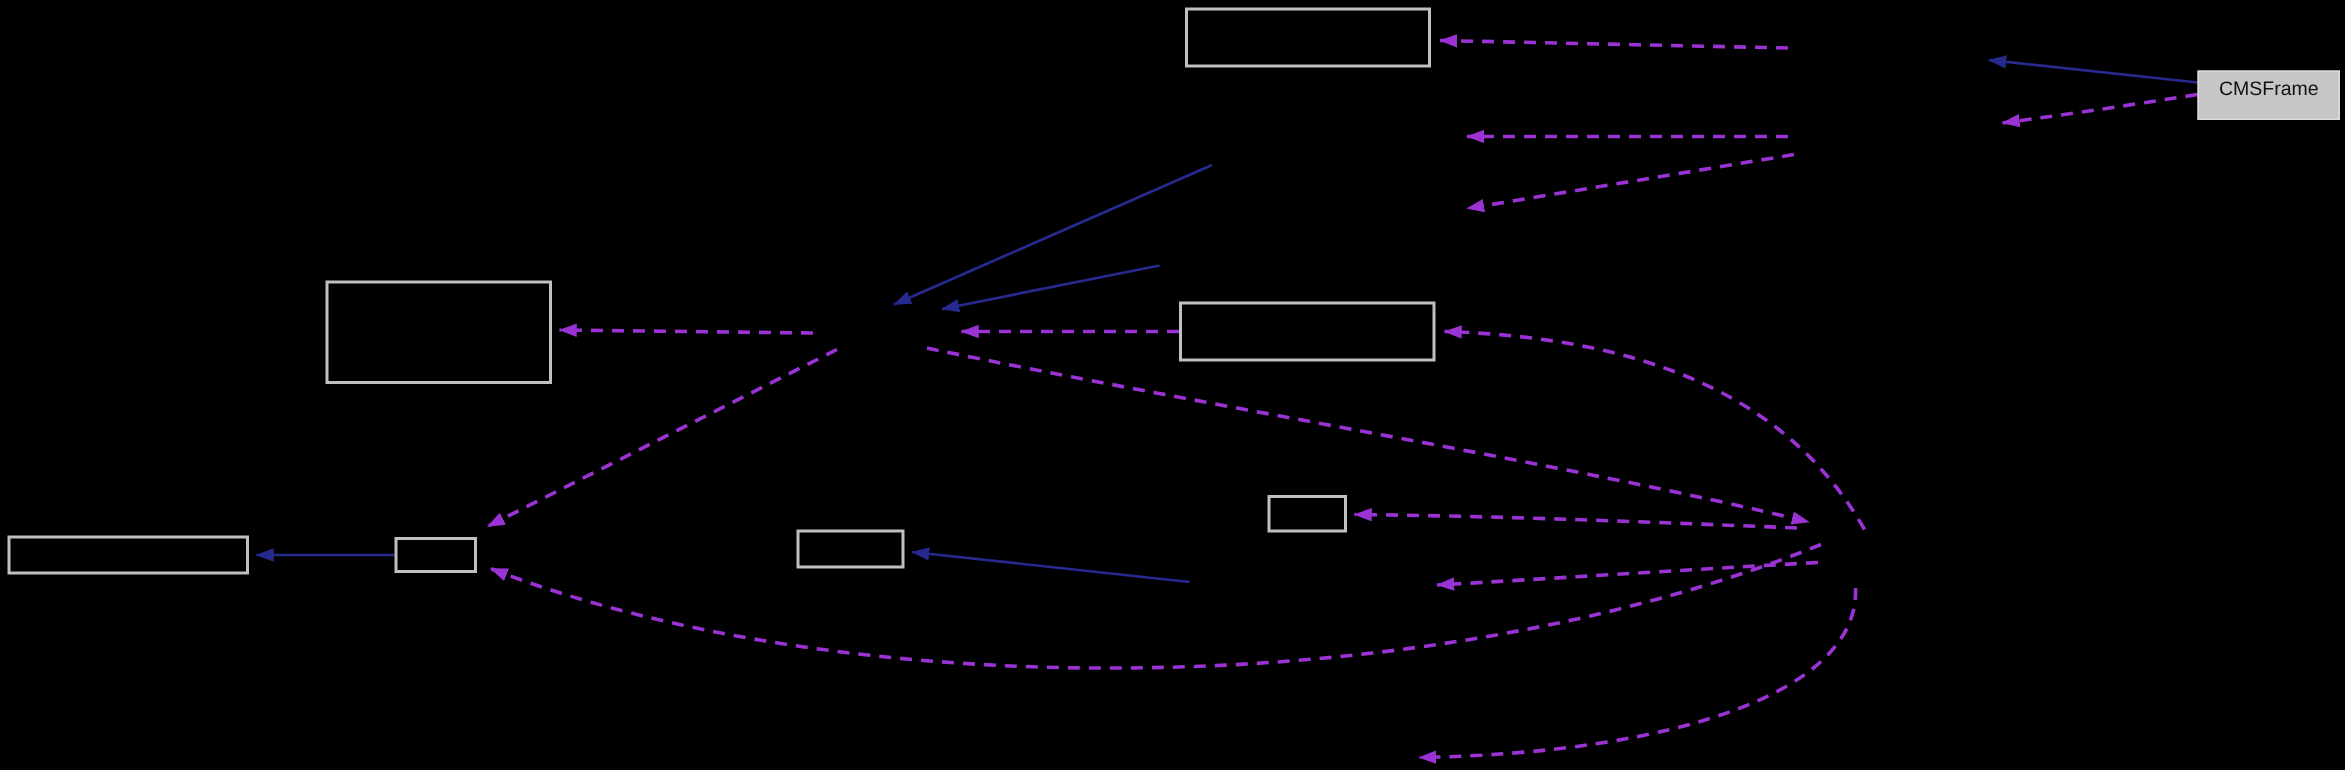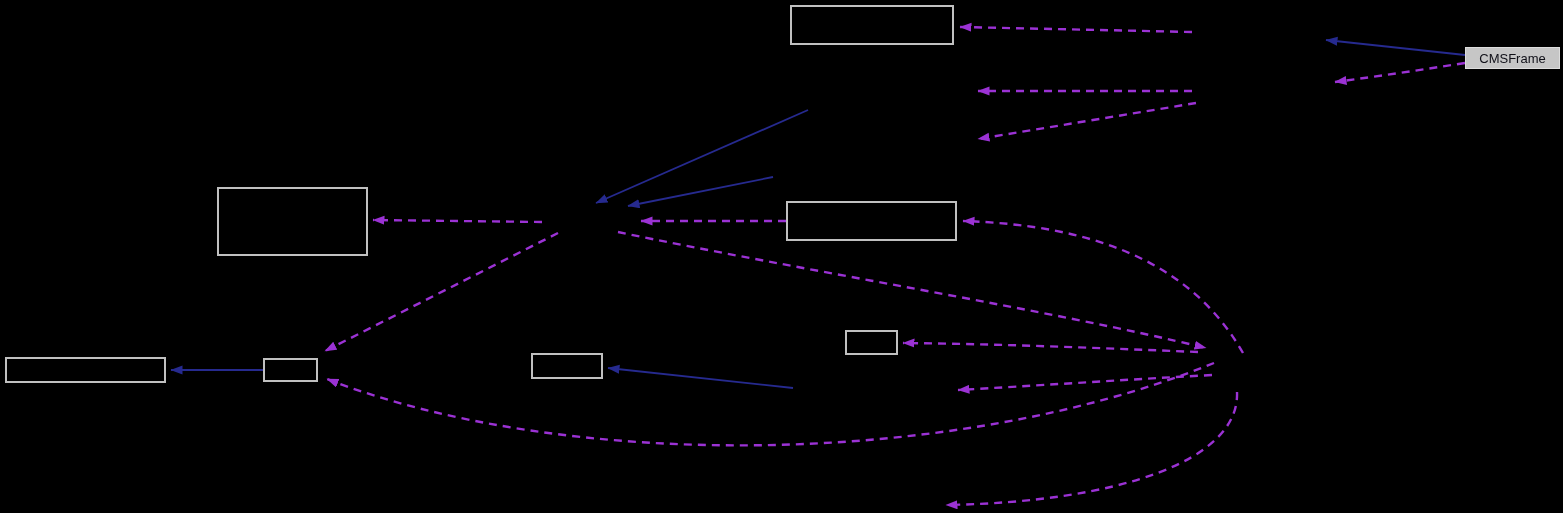--- a/index.html
+++ b/index.html
@@ -72,17 +72,17 @@
   </svg>
 
   <div class="node-box" style="left:790px;top:5px;width:164px;height:40px;"></div>
   <div class="node-box" style="left:217px;top:187px;width:151px;height:69px;"></div>
   <div class="node-box" style="left:786px;top:201px;width:171px;height:40px;"></div>
   <div class="node-box" style="left:845px;top:330px;width:53px;height:25px;"></div>
   <div class="node-box" style="left:531px;top:353px;width:72px;height:26px;"></div>
   <div class="node-box" style="left:263px;top:358px;width:55px;height:24px;"></div>
   <div class="node-box" style="left:5px;top:357px;width:161px;height:26px;"></div>
 
-  <div class="main-node" style="left:1465px;top:47px;width:95px;height:22px;">
+  <div class="main-node" style="left:1465px;top:47px;width:95px;height:33px;">
     <span>CMSFrame</span>
   </div>
 
 </div>
 
 </body></html>

